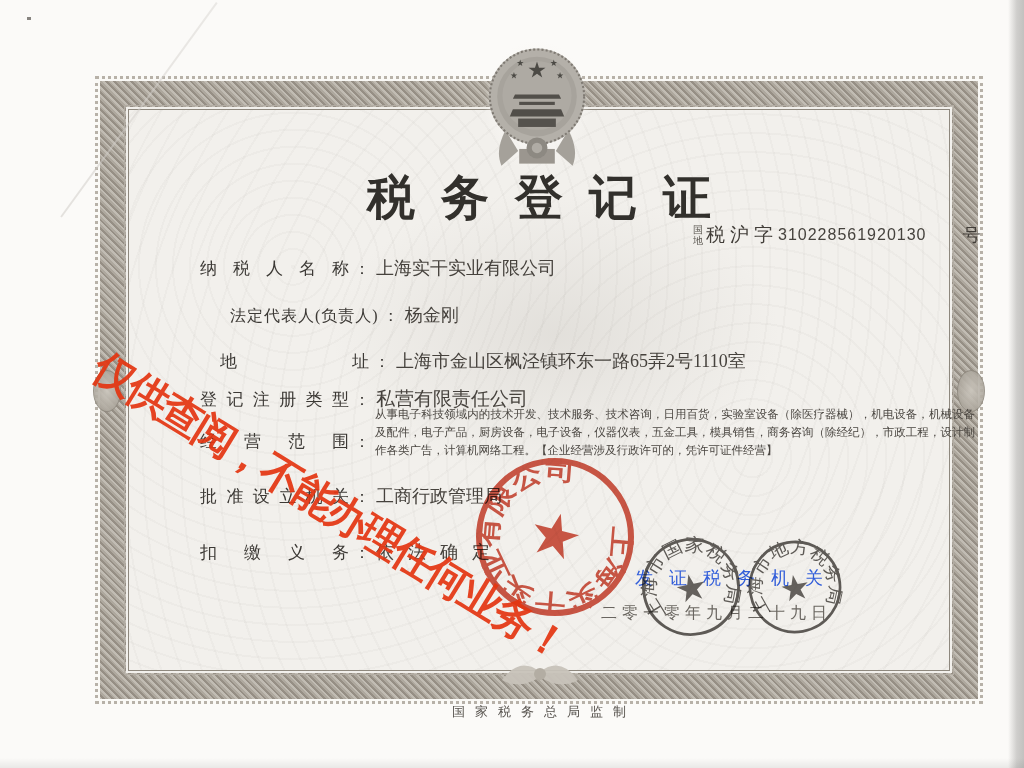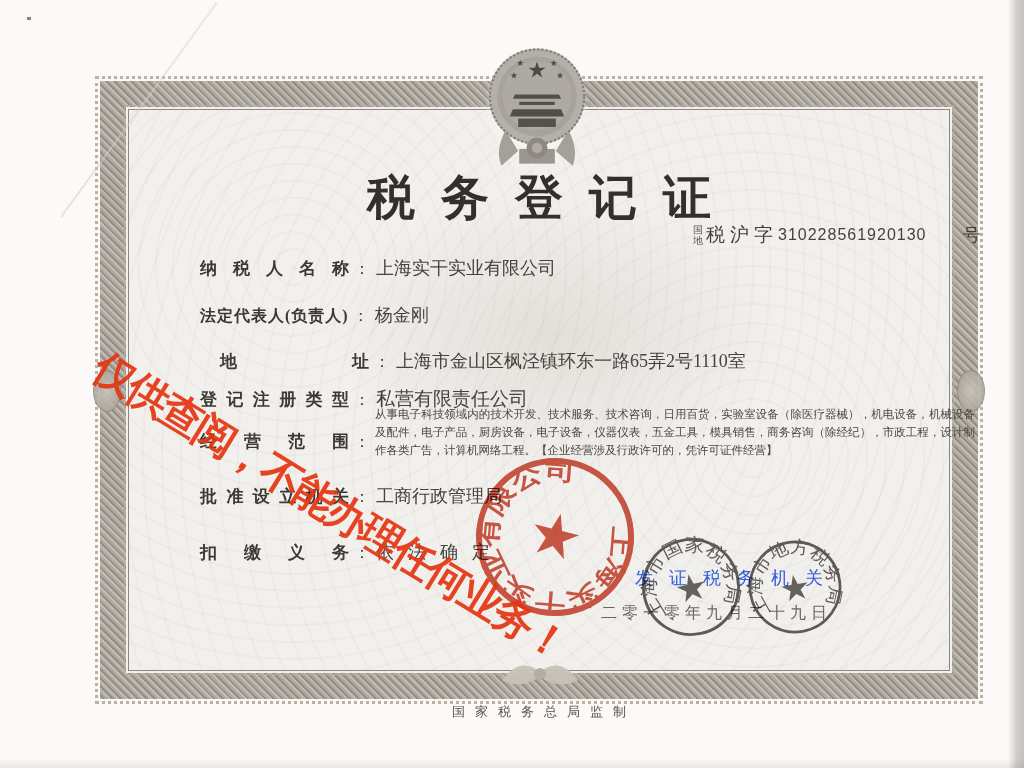--- a/index.html
+++ b/index.html
@@ -37,25 +37,25 @@
   
   .title{position:absolute;left:95px;top:166px;width:888px;text-align:center;z-index:3;
     font-size:48px;font-weight:bold;letter-spacing:26px;color:#32302c;text-indent:26px;}
   .serial{position:absolute;left:693px;top:222px;z-index:3;display:flex;align-items:center;color:#4b4742;}
   .serial .stack{display:flex;flex-direction:column;font-size:10px;line-height:1.15;color:#5b5751;margin-right:3px;}
   .serial .series{font-size:19px;letter-spacing:5px;color:#413d38;}
   .serial .num{font-size:16px;letter-spacing:1px;color:#45423d;
     font-family:"Liberation Sans","DejaVu Sans",sans-serif;}
   .serial .suffix{font-size:18px;margin-left:36px;color:#413d38;}
   .row{position:absolute;left:200px;display:flex;align-items:baseline;z-index:3;color:#3c3935;}
-  .lbl{display:inline-block;width:150px;text-align-last:justify;font-size:17px;font-weight:700;letter-spacing:1px;}
+  .lbl{display:inline-block;width:150px;text-align-last:justify;font-size:17px;font-weight:400;letter-spacing:1px;}
   .lbl.wide{width:auto;text-align-last:auto;font-size:16px;}
   .colon{margin:0 6px 0 4px;font-size:16px;}
   .val{font-size:18px;color:#46423d;white-space:nowrap;}
-  .row-name{top:256px;}  .row-rep{top:303px;}  .row-addr{top:349px;margin-left:20px;}
+  .row-name{top:256px;}  .row-rep{top:303px;margin-left:30px;}  .row-addr{top:349px;margin-left:20px;}
   .row-type{top:386px;}  .row-type .val{font-size:19px;}
   .row-scope{top:430px;} .row-approve{top:484px;}
   .row-duty{top:529px;justify-content:center;}  .row-duty .val{letter-spacing:14px;margin-top:11px;}
   .scope-val{position:absolute;left:375px;top:406px;width:600px;z-index:3;
     font-size:11.5px;line-height:1.55;color:#4a4641;text-align:justify;}
   .issuer-caption{position:absolute;left:635px;top:566px;z-index:3;
     font-size:18px;letter-spacing:16px;color:#1d4ed8;opacity:.9;}
   .issue-date{position:absolute;left:601px;top:603px;z-index:3;
     font-size:16px;letter-spacing:5px;color:#5b5751;opacity:.9;}
   .footer{position:absolute;left:95px;top:703px;width:888px;text-align:center;z-index:3;

